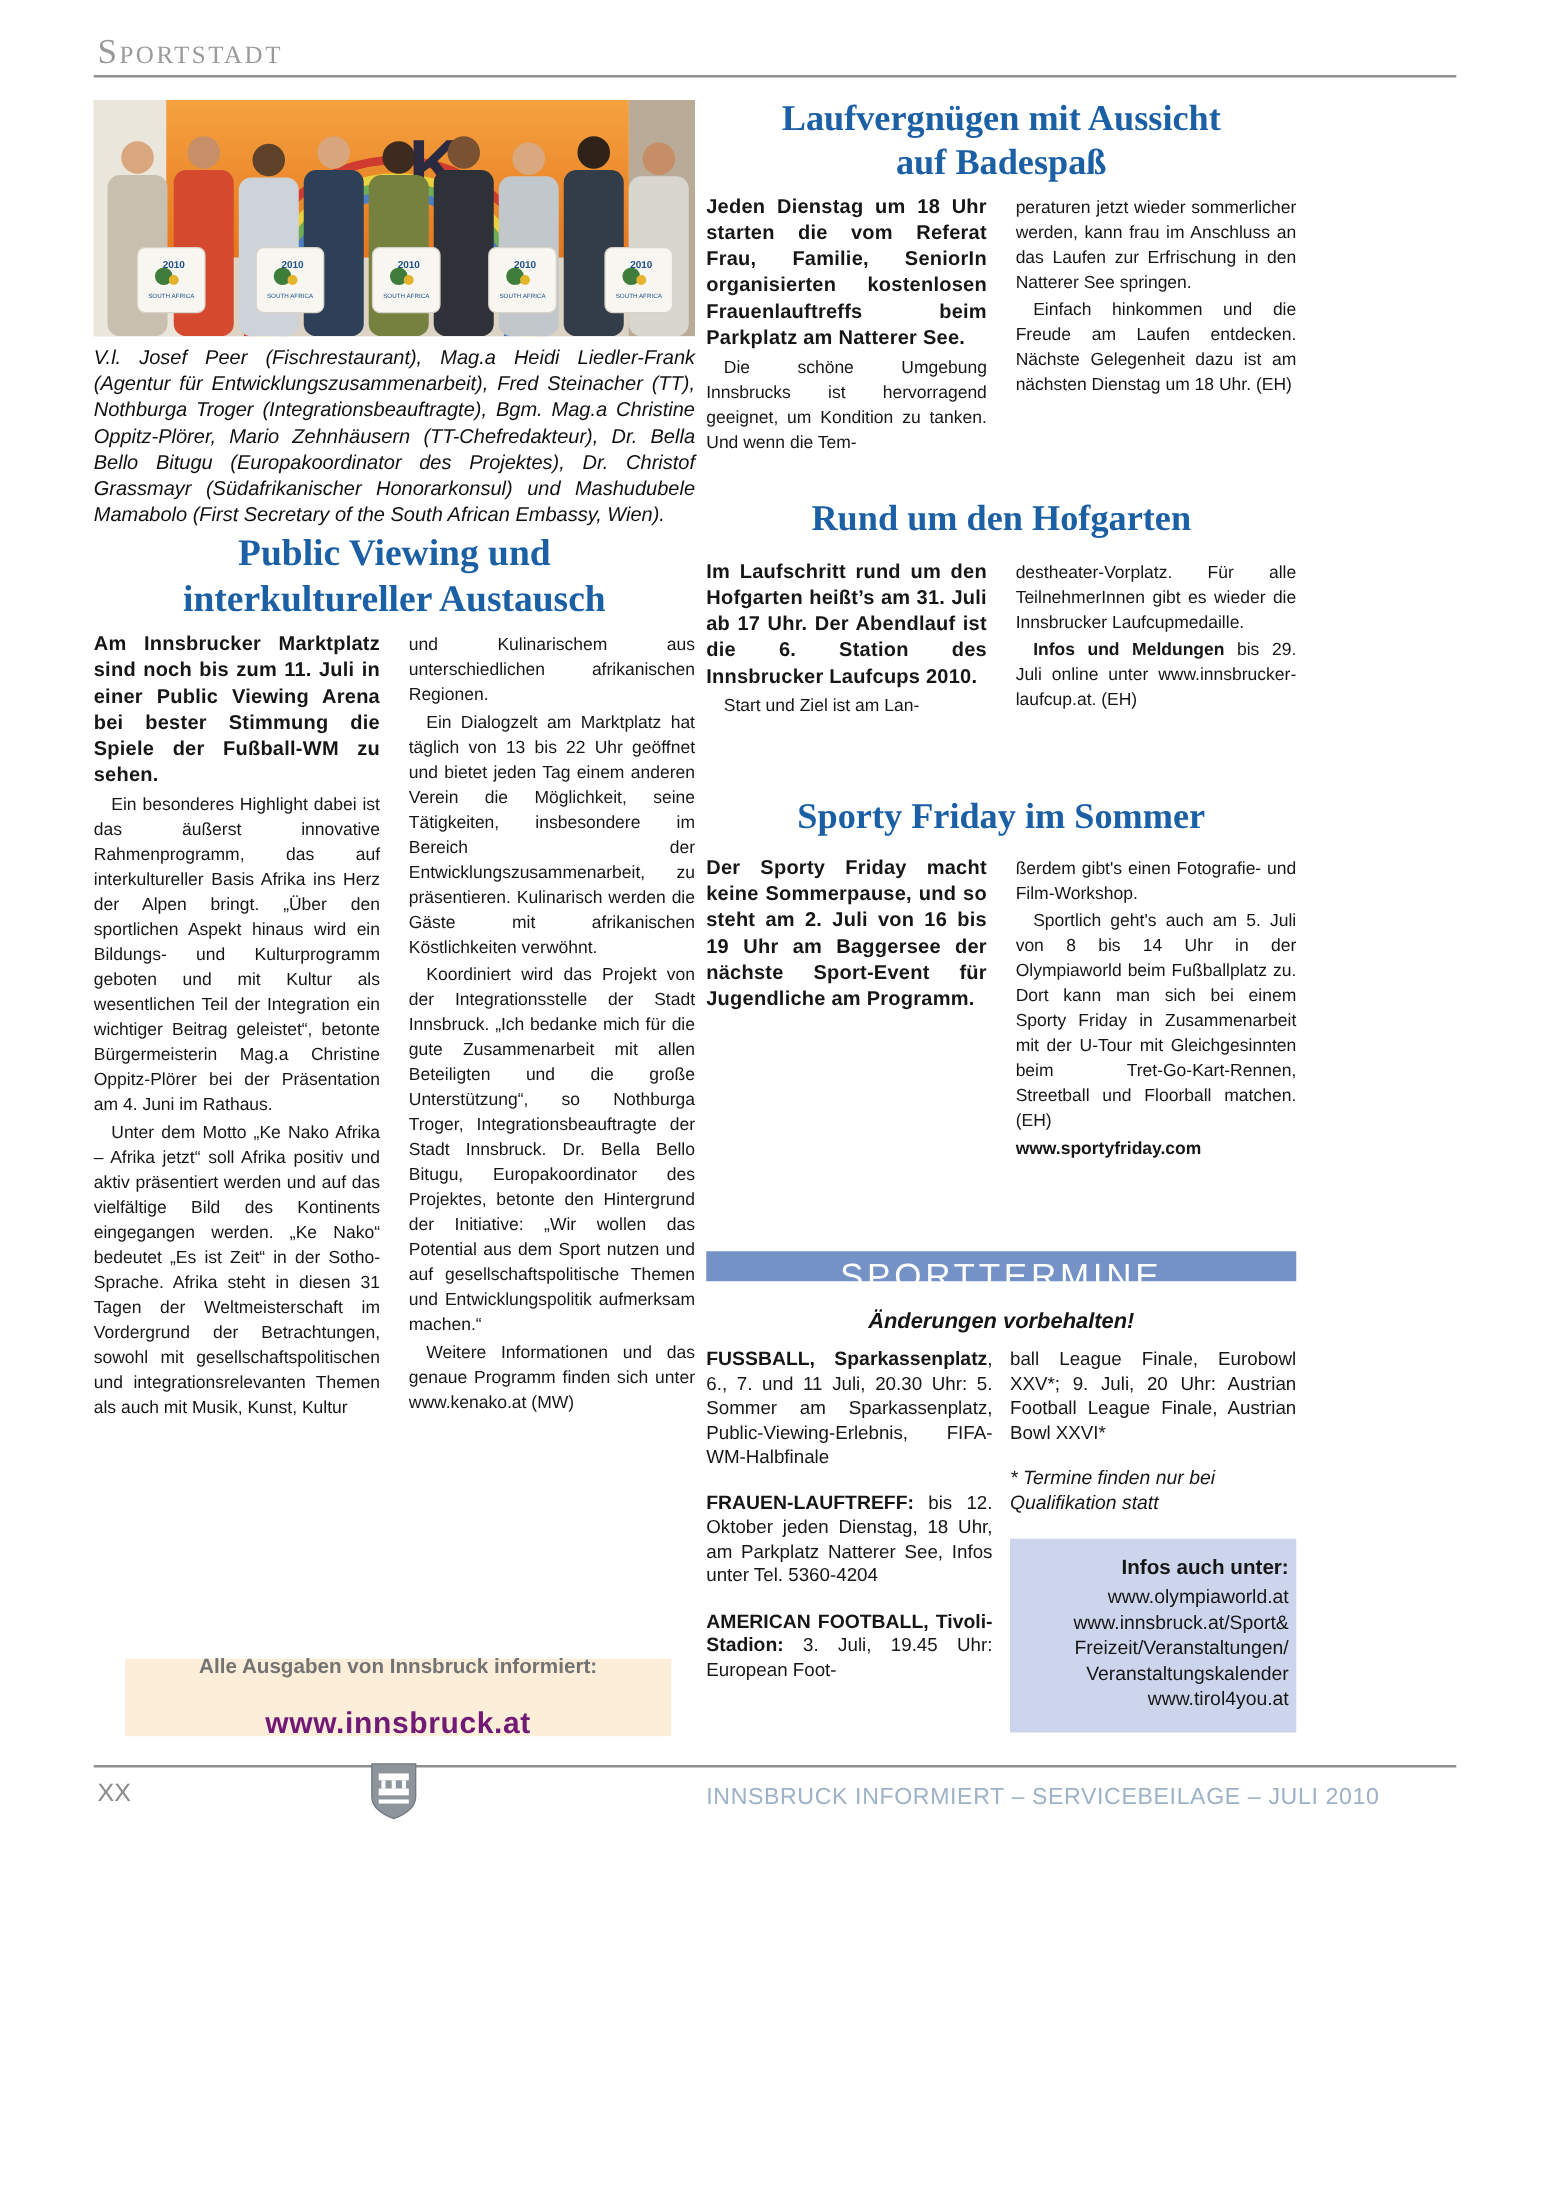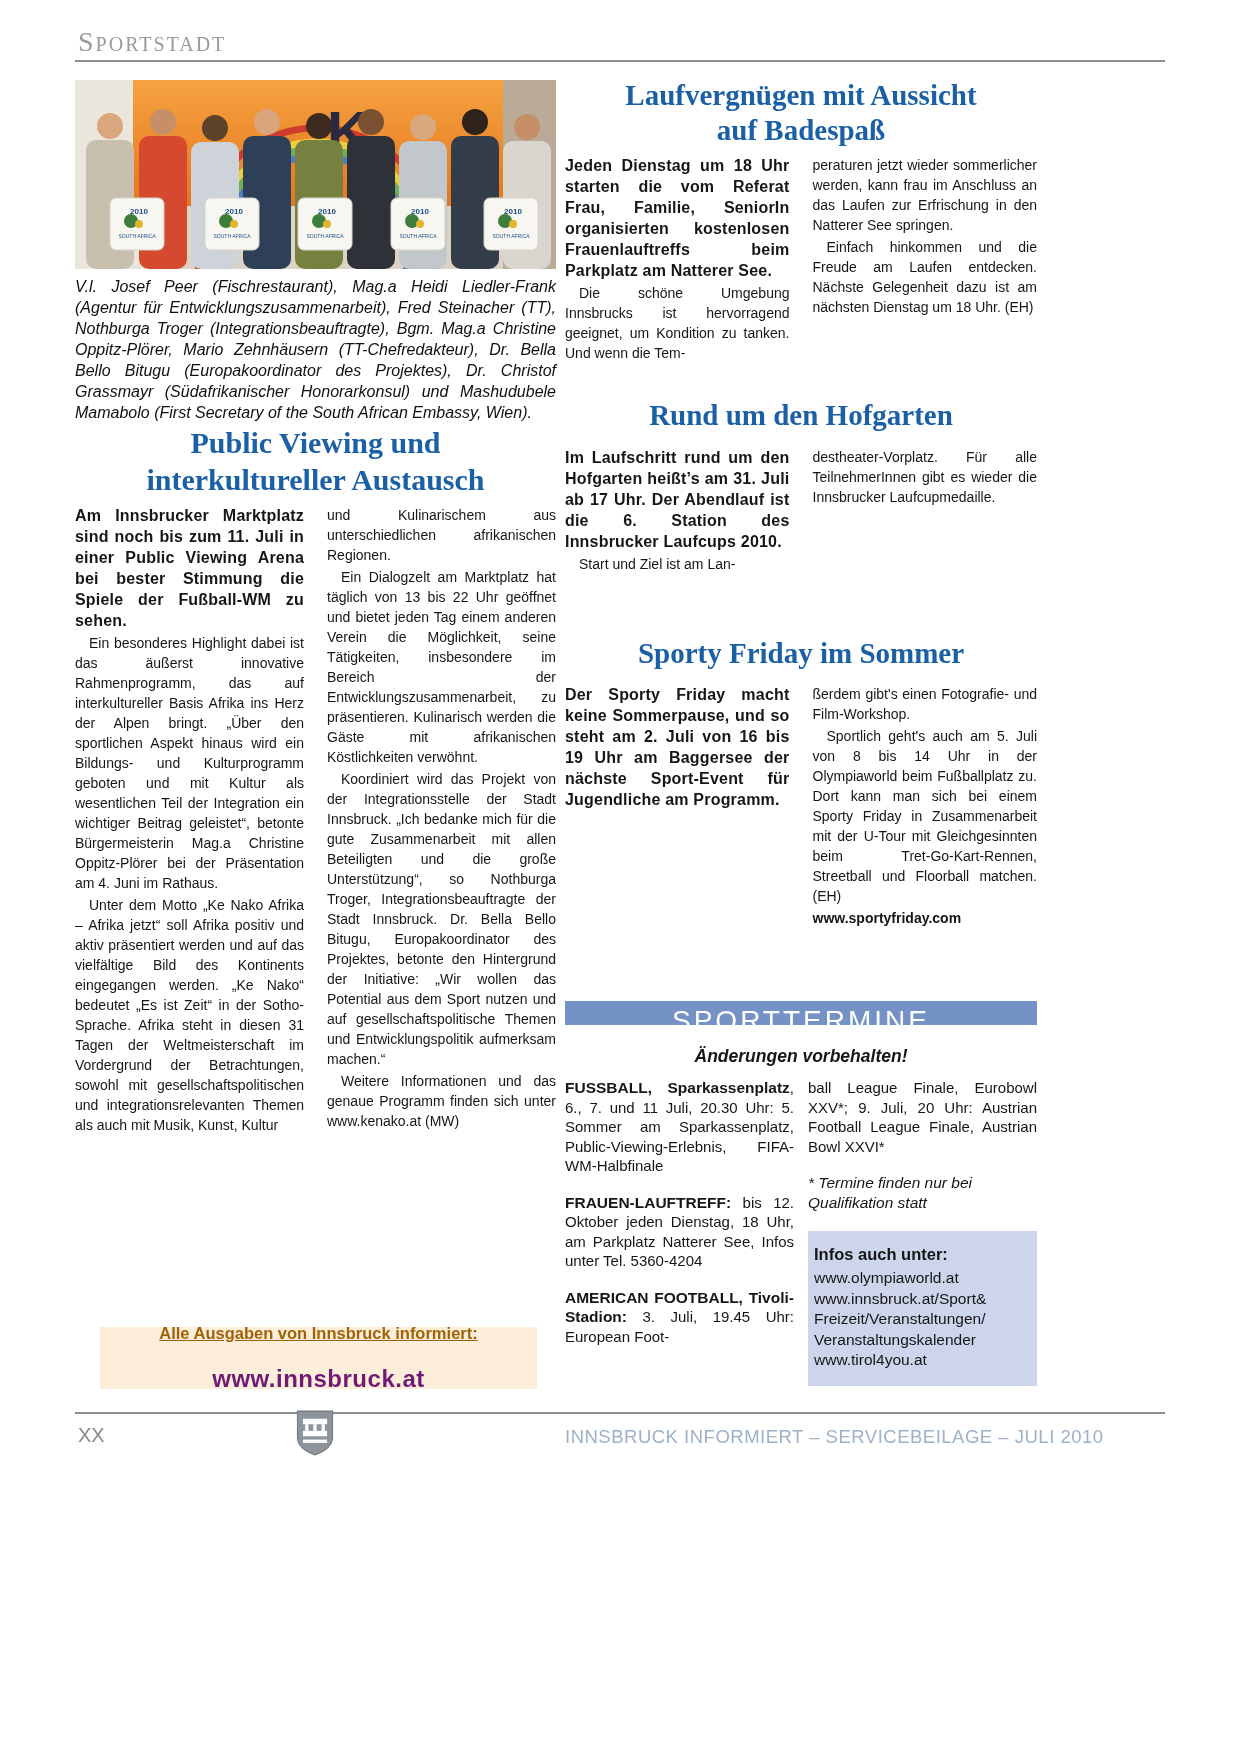--- a/index.html
+++ b/index.html
@@ -35,34 +35,34 @@
   .r-cols3{left:565px;top:684px;width:472px;}
   p{margin:0 0 2px 0;}
   .body{font-size:14px;line-height:20px;text-align:justify;}
   .lead{font-size:16px;line-height:21px;font-weight:bold;text-align:justify;letter-spacing:.2px;margin-bottom:2px;}
   .ind{text-indent:14px;}
   .boldline{font-weight:bold;}
 
   
   .promo{left:100px;top:1327px;width:437px;height:62px;background:#fdeeda;text-align:center;
          display:flex;flex-direction:column;justify-content:center;gap:2px;}
-  .promo .l1{font-size:16.5px;font-weight:bold;color:#a16207;text-decoration:underline;}
+  .promo .l1{font-size:16.5px;font-weight:bold;color:#737373;}
   .promo .l2{font-size:24px;font-weight:bold;color:#701a75;letter-spacing:.5px;margin-top:20px;}
 
   
   .banner{left:565px;top:1001px;width:472px;height:24px;background:#7592c6;color:#ffffff;
           text-align:center;line-height:39px;font-size:28px;letter-spacing:3px;}
   .change-note{left:565px;top:1046px;width:472px;text-align:center;font-weight:bold;font-style:italic;
                font-size:17.5px;}
   .t-cols{left:565px;top:1078px;width:472px;display:flex;gap:14px;}
   .t-cols .col{width:229px;}
   .t-entry{margin-bottom:17px;font-size:15px;line-height:19.5px;text-align:justify;}
   .t-entry strong{font-size:15.5px;}
   .t-note{font-style:italic;font-size:15.5px;line-height:20px;margin-top:10px;}
-  .infos-box{margin-top:18px;background:#cdd5ec;text-align:left;padding:14px 6px 15px 6px;}
+  .infos-box{margin-top:18px;background:#cdd5ec;text-align:right;padding:14px 6px 15px 6px;}
   .infos-box .ib-title{font-weight:bold;font-size:16.5px;margin-bottom:4px;}
   .infos-box .ib-line{font-size:15.5px;line-height:20.5px;}
 
   
   .page-num{left:78px;top:1424px;font-size:20px;color:#8a8a8a;}
   .crest{left:296px;top:1410px;}
   .issue-line{left:565px;top:1426px;width:472px;font-size:18.5px;letter-spacing:.5px;color:#9db1c7;
               white-space:nowrap;}
 </style>
 </head>
@@ -214,20 +214,23 @@
   </div>
 
   <div class="abs headline r-title2">Rund um den Hofgarten</div>
   <div class="abs r-cols2 cols">
     <div class="col">
       <p class="lead">Im Laufschritt rund um den Hofgarten heißt’s am 31. Juli ab 17 Uhr. Der Abendlauf ist die 6. Station des Innsbrucker Laufcups 2010.</p>
       <p class="body ind">Start und Ziel ist am Lan-</p>
     </div>
     <div class="col">
       <p class="body">destheater-Vorplatz. Für alle TeilnehmerInnen gibt es wieder die Innsbrucker Laufcupmedaille.</p>
+      <p class="body ind">
+        <strong>Infos und Meldungen</strong><span> bis 29. Juli online unter www.innsbrucker-laufcup.at. (EH)</span>
+      </p>
     </div>
   </div>
 
   <div class="abs headline r-title3">Sporty Friday im Sommer</div>
   <div class="abs r-cols3 cols">
     <div class="col">
       <p class="lead">Der Sporty Friday macht keine Sommerpause, und so steht am 2. Juli von 16 bis 19 Uhr am Baggersee der nächste Sport-Event für Jugendliche am Programm.</p>
     </div>
     <div class="col">
       <p class="body">ßerdem gibt's einen Fotografie- und Film-Workshop.</p>

